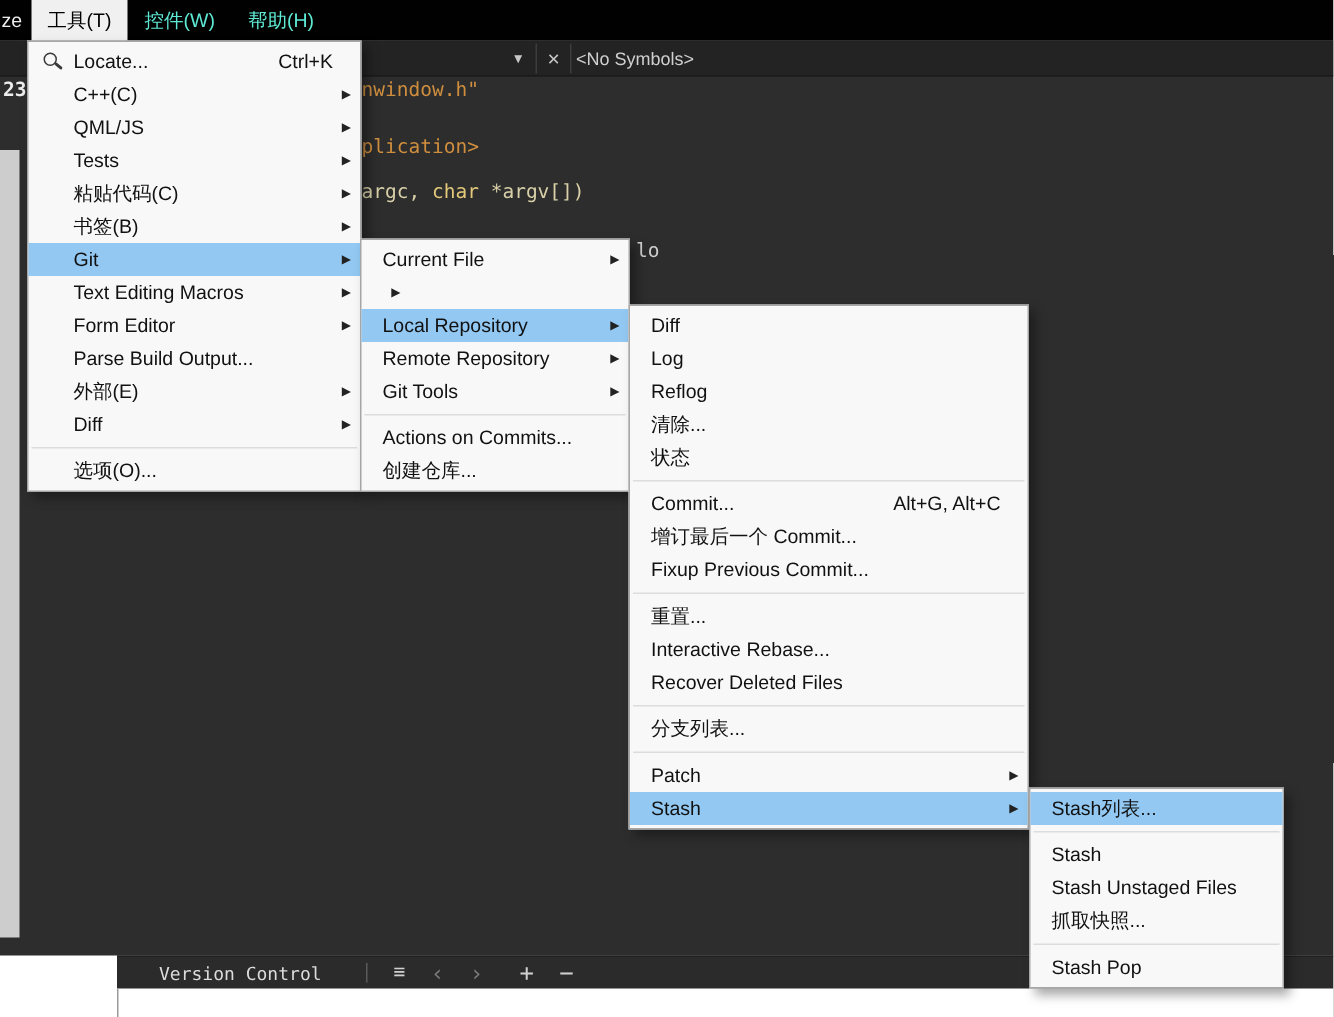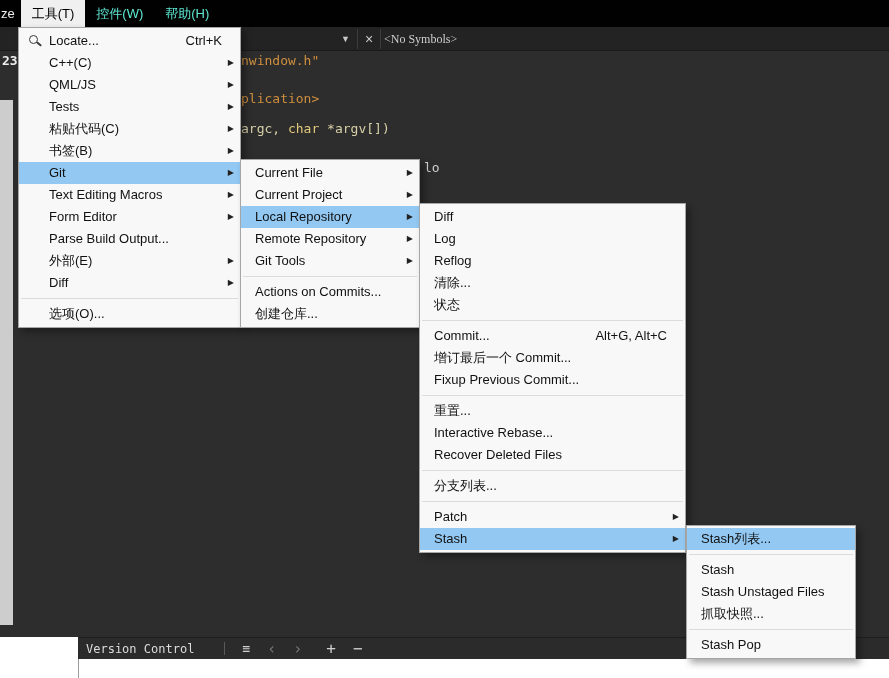--- a/index.html
+++ b/index.html
@@ -20,40 +20,40 @@
   .mb-item.active { background:#f0f0f0; color:#000; }
 
   
   .editor { position:absolute; left:0; top:27px; width:889px; height:610px;
     background:var(--editor-bg,#2d2d2d); z-index:0; }
   .toolbar-strip { position:absolute; left:0; top:27px; width:889px; height:24px;
     background:var(--toolbar-bg,#232323); border-bottom:1px solid #1a1a1a; z-index:1; }
   .tb-dd { position:absolute; left:341px; top:7px; font-size:9px; color:#c8c8c8; }
   .tb-close { position:absolute; left:357px; top:2px; color:#c8c8c8; font-size:14px;
     border-left:1px solid #3c3c3c; border-right:1px solid #3c3c3c; padding:0 7px; line-height:20px; }
-  .tb-symbols { position:absolute; left:384px; top:5px; font-family:Liberation Serif, serif;
+  .tb-symbols { position:absolute; left:384px; top:5px; font-family:Liberation Sans, sans-serif;
     font-size:12px; color:#cfcfcf; }
 
   .code { position:absolute; font-family:"DejaVu Sans Mono",monospace; font-size:13px; z-index:1; white-space:pre; }
   .margin-num { left:2px; top:53px; color:#ededed; font-weight:bold; }
   .c1 { left:241px; top:53px;  color:var(--code-string,#cf8e3e); }
   .c2 { left:241px; top:91px;  color:var(--code-string,#cf8e3e); }
   .c3 { left:241px; top:121px; color:var(--code-text,#d8d0a8); }
   .c3 .kw { color:var(--code-keyword,#e3c97a); }
   .c4 { left:424px; top:160px; color:#cfcfcf; }
 
   .side-strip { position:absolute; left:0; top:100px; width:13px; height:525px;
     background:var(--sidebar-strip,#cdcdcd); z-index:2; }
 
   
   .bottom-panel { position:absolute; left:78px; top:637px; width:811px; height:22px;
     background:var(--panel-bg,#2b2b2b); border-top:1px solid #1f1f1f;
     display:flex; align-items:center; z-index:4;
     font-family:"DejaVu Sans Mono",monospace; }
-  .vc-title { color:#dcdcdc; font-size:12px; margin-left:8px; }
+  .vc-title { color:#dcdcdc; font-size:12px; margin-left:28px; }
   .vc-sep { width:1px; height:13px; background:#5a5a5a; margin-left:30px; }
   .vc-icon { color:#d0d0d0; margin-left:17px; font-size:13px; line-height:22px; }
   .vc-icon.nav { color:#7a7a7a; font-size:15px; }
   .vc-icon.plus { font-size:16px; margin-left:24px; }
   .vc-icon.minus { font-size:16px; }
   .win-edge { position:absolute; left:78px; top:659px; width:1px; height:19px; background:#9b9b9b; z-index:4; }
 
   
   .menu { position:absolute; background:var(--popup-bg,#f8f8f8);
     border:1px solid var(--popup-border,#a6a6a6);
@@ -188,21 +188,20 @@
       </div>
     </div>
   <div class="menu" id="git-menu">
       <div class="menu-item">
         <span class="mi-icon"></span>
         <span class="mi-label">Current File</span>
         <span class="mi-arrow">▶</span>
       </div>
       <div class="menu-item">
         <span class="mi-icon"></span>
-        <span class="mi-label">Current Project</span>
         <span class="mi-arrow">▶</span>
       </div>
       <div class="menu-item hl">
         <span class="mi-icon"></span>
         <span class="mi-label">Local Repository</span>
         <span class="mi-arrow">▶</span>
       </div>
       <div class="menu-item">
         <span class="mi-icon"></span>
         <span class="mi-label">Remote Repository</span>

